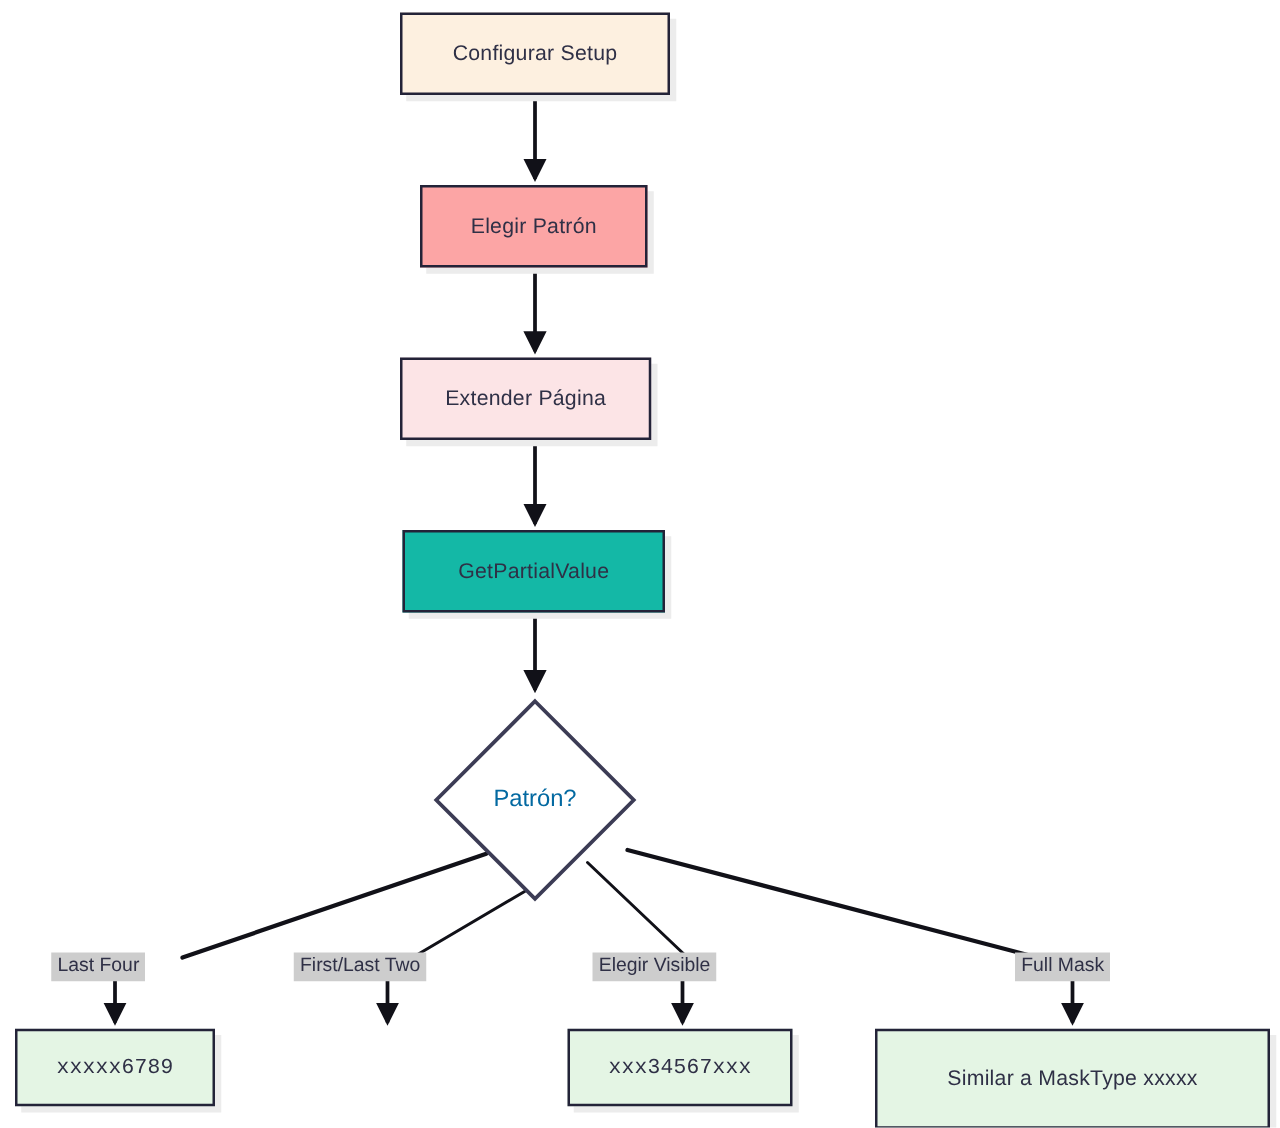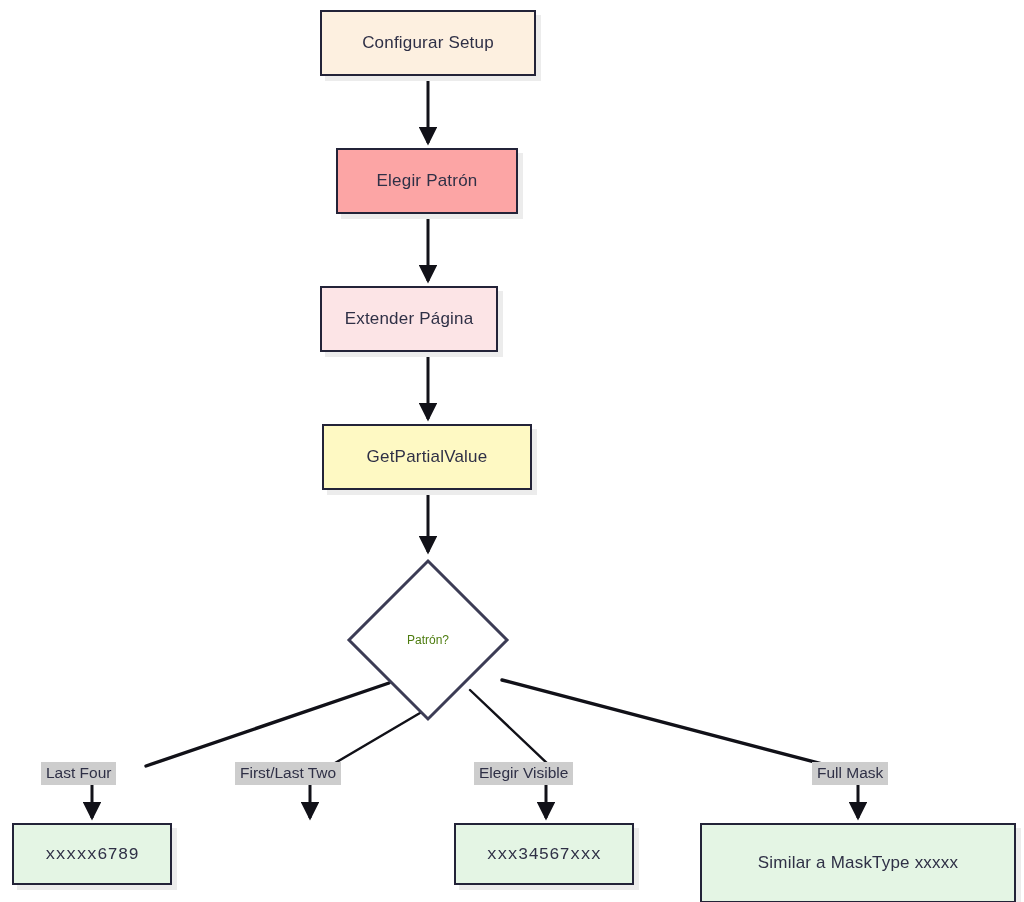--- a/index.html
+++ b/index.html
@@ -25,21 +25,21 @@
     white-space:nowrap;
   }
   .node.mono{font-family:"Liberation Mono", monospace;font-size:17px;}
 
   
   .diamond-wrap{position:absolute;}
   .diamond-shape{position:absolute;left:0;top:0;}
   .diamond-label{
     position:absolute;left:0;top:0;width:100%;height:100%;
     display:flex;align-items:center;justify-content:center;
-    color:#4d7c0f;font-size:12px;
+    color:#0369a1;font-size:19px;
   }
 
   .edge-label{
     position:absolute;
     background:#cdcdcd;
     color:#2f3046;
     font-size:15.5px;
     padding:2px 5px 3px 5px;
     white-space:nowrap;
     box-sizing:border-box;
@@ -81,25 +81,25 @@
   </svg>
 
   <div class="node" style="left:320px;top:10px;width:216px;height:66px;background:#fdf0e0;">
     <span>Configurar Setup</span>
   </div>
 
   <div class="node" style="left:336px;top:148px;width:182px;height:66px;background:#fca5a5;">
     <span>Elegir Patrón</span>
   </div>
 
-  <div class="node" style="left:320px;top:286px;width:178px;height:66px;background:#fce4e6;text-align:center;">
+  <div class="node" style="left:320px;top:286px;width:201px;height:66px;background:#fce4e6;text-align:center;">
     <span>Extender Página</span>
   </div>
 
-  <div class="node" style="left:322px;top:424px;width:210px;height:66px;background:#fef9c3;">
+  <div class="node" style="left:322px;top:424px;width:210px;height:66px;background:#14b8a6;">
     <span>GetPartialValue</span>
   </div>
 
   <div class="diamond-wrap" style="left:341px;top:553px;width:174px;height:174px;">
     <svg class="diamond-shape" width="174" height="174" viewBox="0 0 174 174">
       <polygon points="87,8 166,87 87,166 8,87" fill="#ffffff" stroke="#3c3c55" stroke-width="3" style="filter:none"></polygon>
       <polygon points="90,12 169,90 90,169 12,90" fill="none" stroke="#ececec" stroke-width="0"></polygon>
     </svg>
     <div class="diamond-label">
       <span>Patrón?</span>

